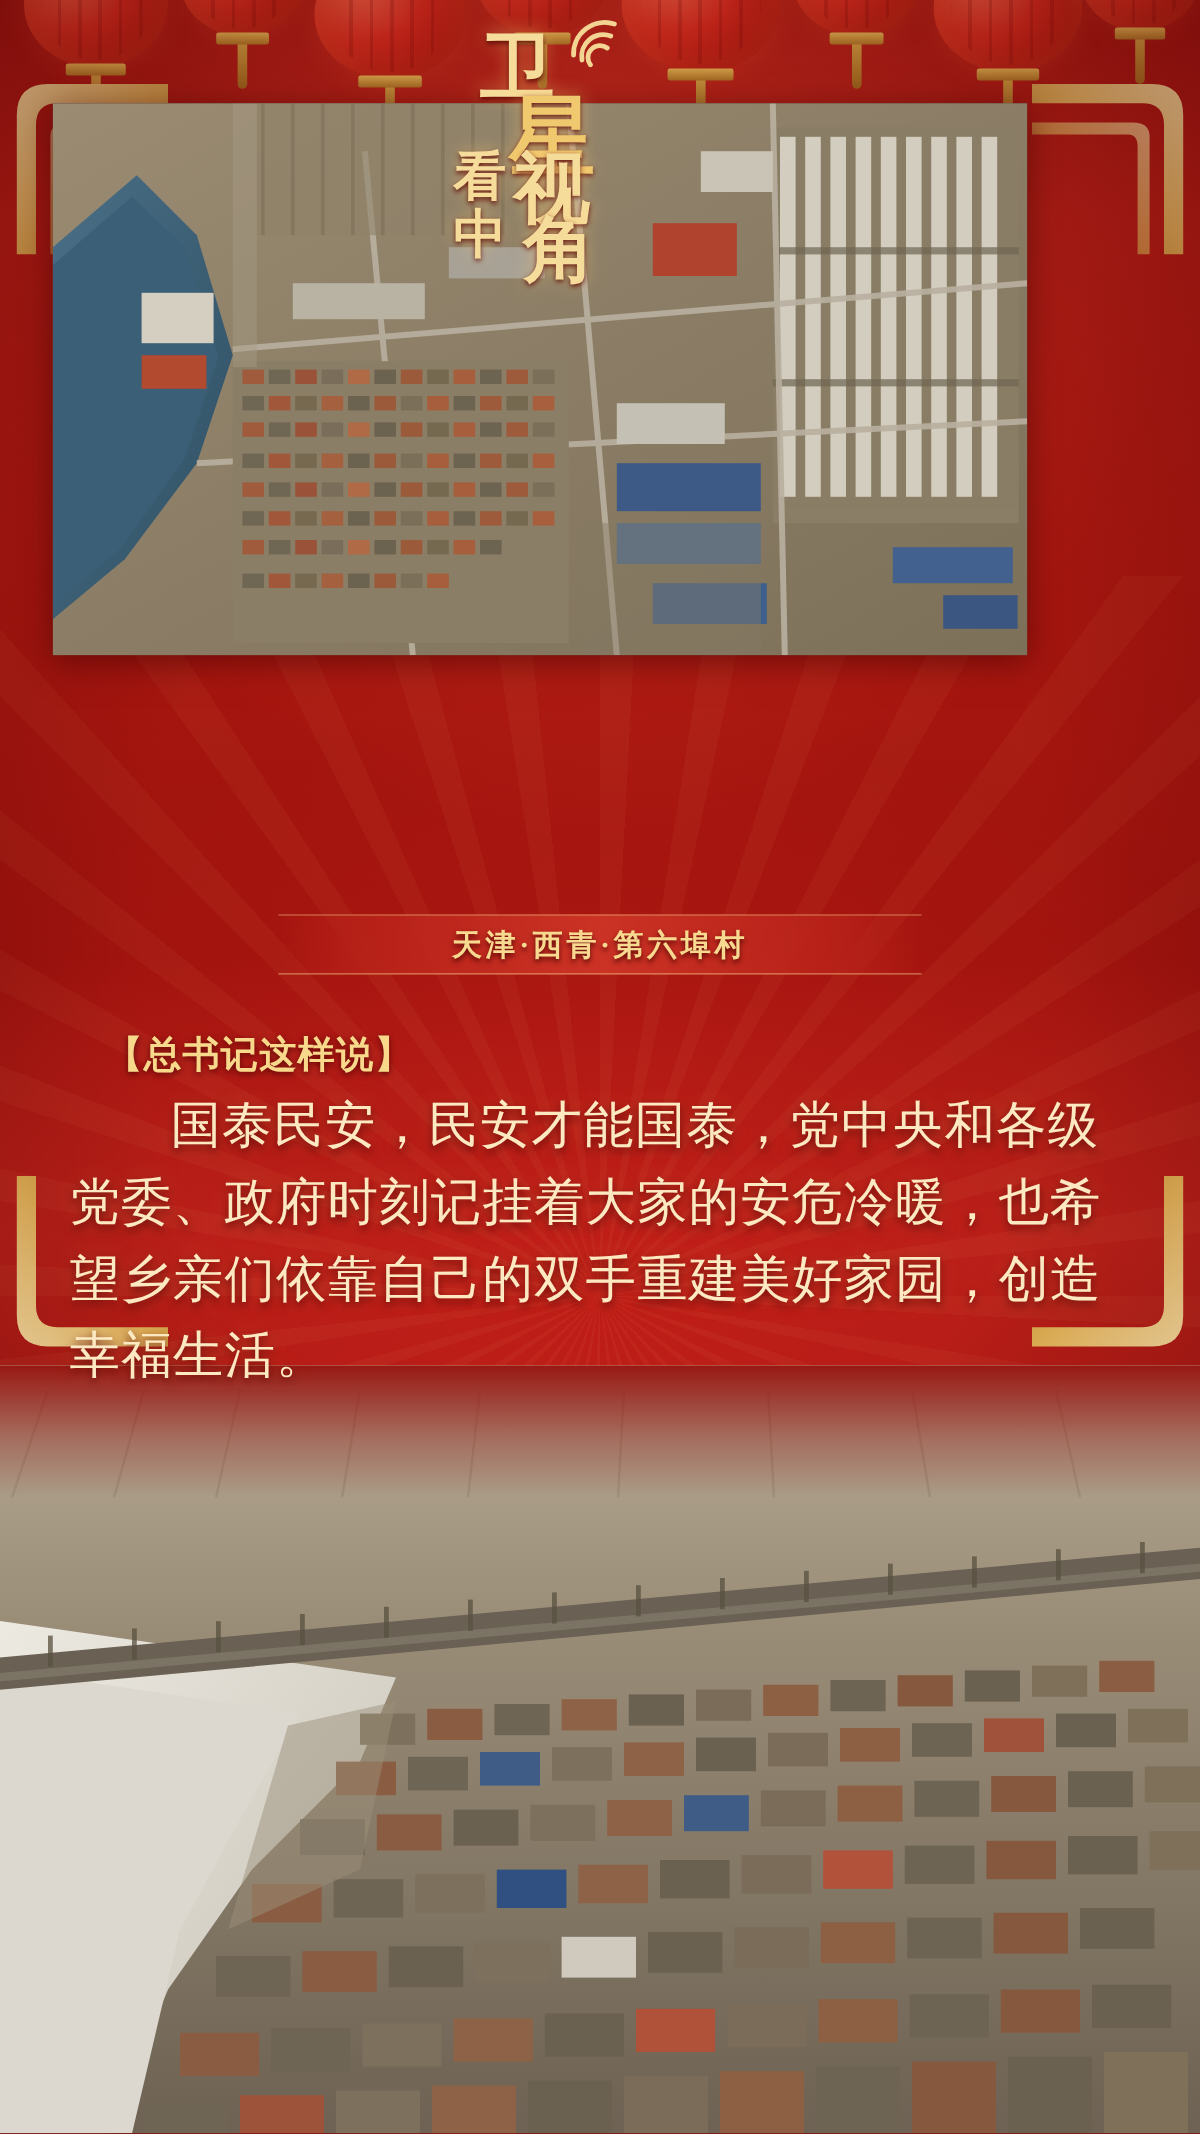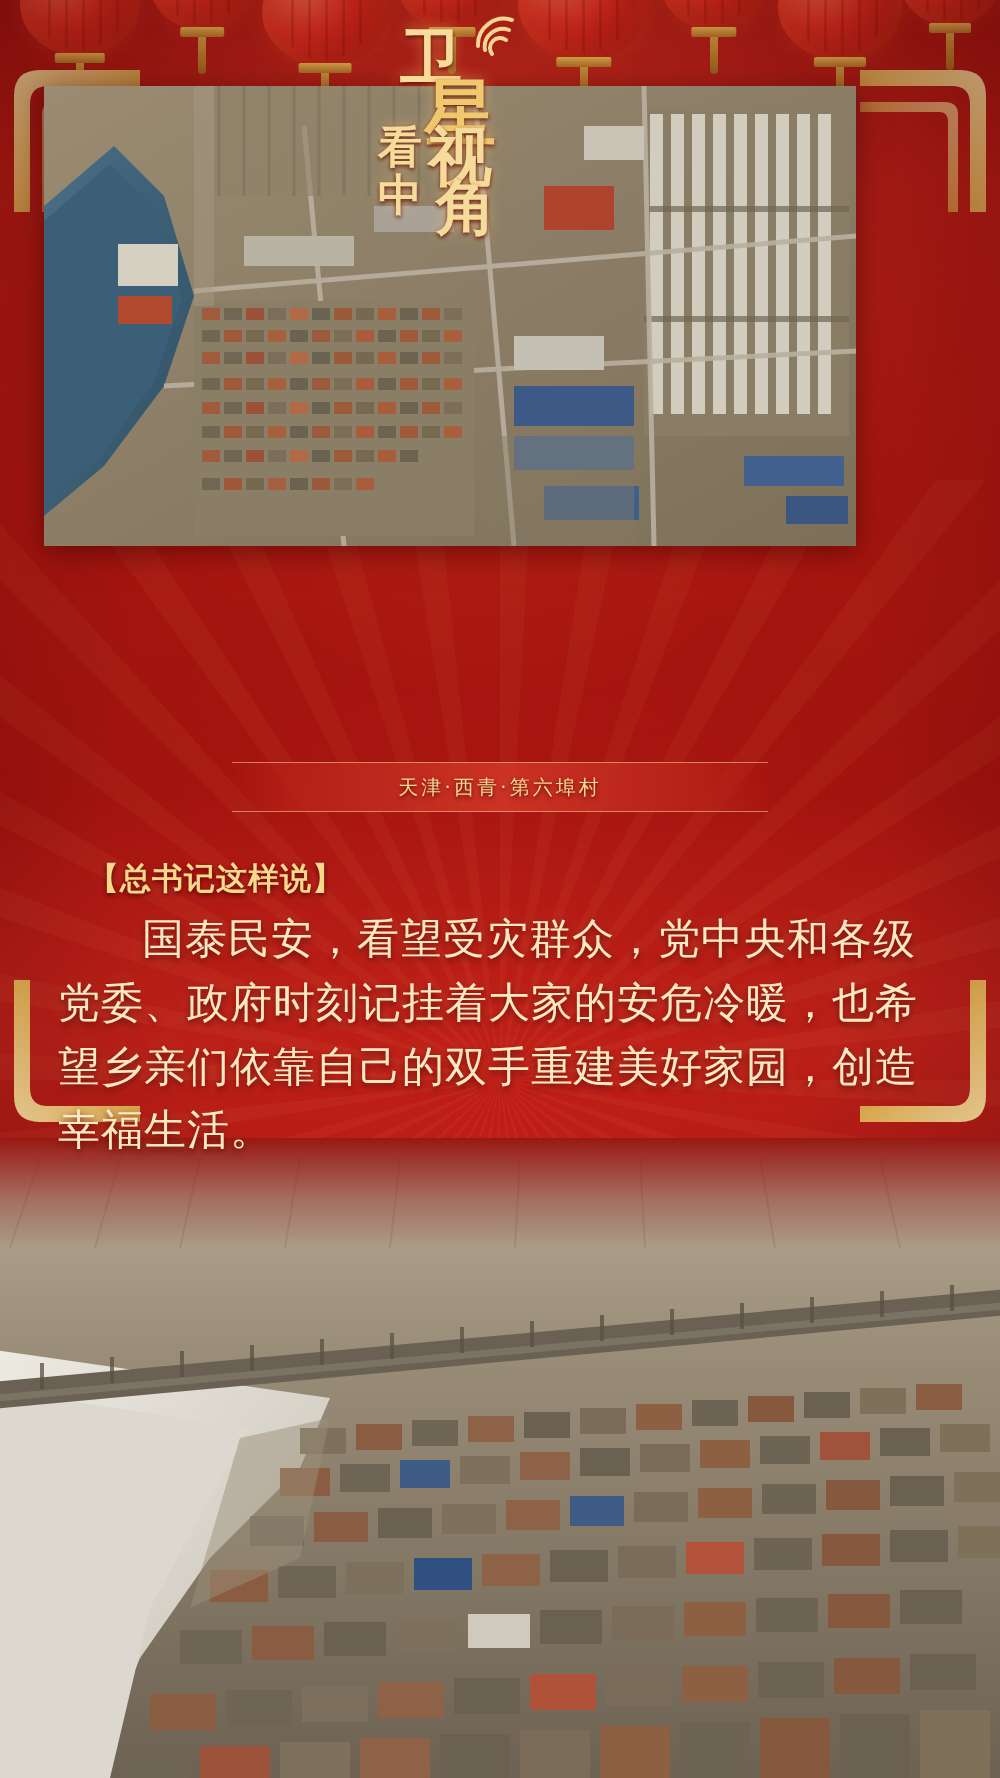--- a/index.html
+++ b/index.html
@@ -185,22 +185,22 @@
     justify-content: center;
     background: linear-gradient(90deg,
         rgba(160,20,14,0) 0%, rgba(183,33,24,0.85) 12%,
         rgba(205,52,38,0.95) 50%, rgba(183,33,24,0.85) 88%,
         rgba(160,20,14,0) 100%);
     border-top: 1px solid rgba(246,214,140,0.55);
     border-bottom: 1px solid rgba(246,214,140,0.55);
   }
   .plate-text {
     color: #f7d98f;
-    font-size: 20px;
-    font-weight: 400;
+    font-size: 25px;
+    font-weight: 700;
     letter-spacing: 3px;
     text-shadow: 0 2px 4px rgba(80,5,3,0.9);
     text-align: right;
   }
 
   
   .quote-head {
     position: absolute;
     left: 88px;
     top: 858px;
@@ -508,21 +508,21 @@
     <div class="logo-char lc-zhong nosel">中</div>
     <div class="logo-char lc-jiao nosel">角</div>
   </div>
 
 
   <div class="plate">
     <span class="plate-text">天津·西青·第六埠村</span>
   </div>
 
   <div class="quote-head">【总书记这样说】</div>
-  <div class="quote-body">国泰民安，看望受灾群众，党中央和各级党委、政府时刻记挂着大家的安危冷暖，也希望乡亲们依靠自己的双手重建美好家园，创造幸福生活。</div>
+  <div class="quote-body">国泰民安，民安才能国泰，党中央和各级党委、政府时刻记挂着大家的安危冷暖，也希望乡亲们依靠自己的双手重建美好家园，创造幸福生活。</div>
 
   <div class="photo2">
     <svg viewBox="0 0 1000 640" preserveAspectRatio="none" style="position:absolute;inset:0;width:1000px;height:640px">
       <defs>
         <linearGradient id="ground" x1="0" y1="0" x2="0" y2="1">
           <stop offset="0" stop-color="#b9ab96"></stop>
             <stop offset="0.35" stop-color="#998c77"></stop>
             <stop offset="1" stop-color="#6d6253"></stop>
         </linearGradient>
         <linearGradient id="icegrad" x1="0" y1="0" x2="1" y2="1">

